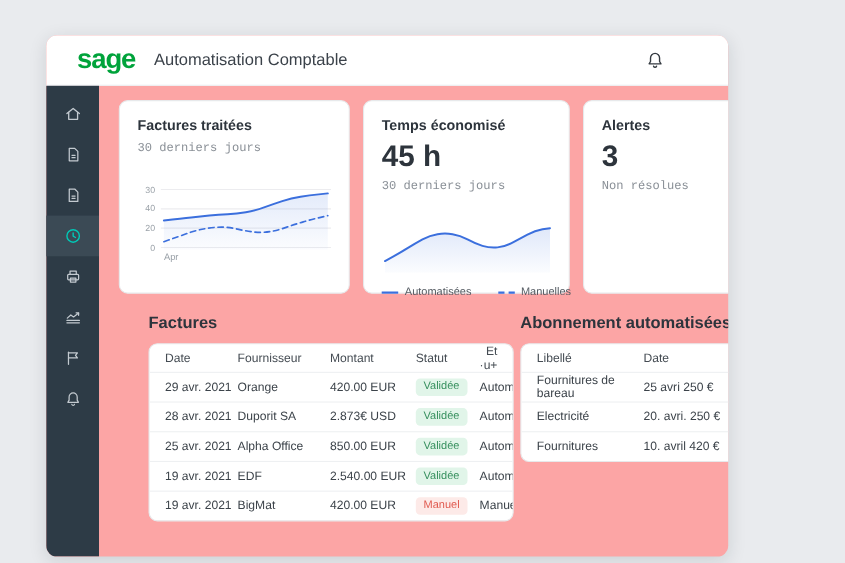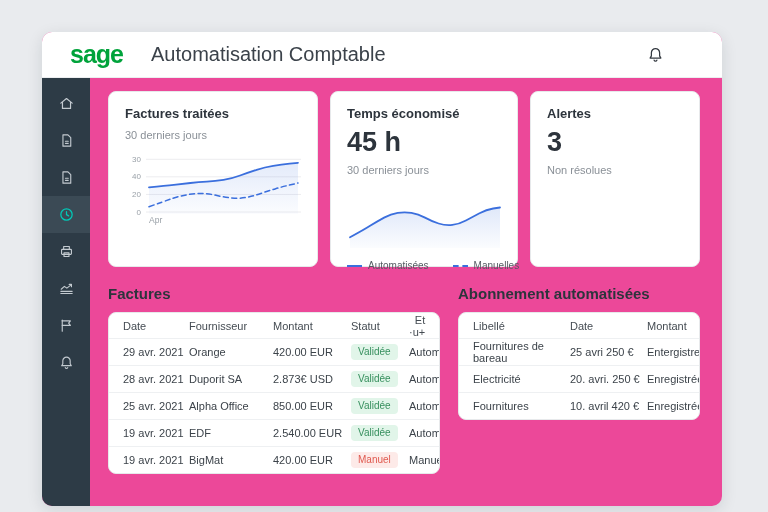--- a/index.html
+++ b/index.html
@@ -1,59 +1,59 @@
 <!DOCTYPE html>
 <html><head>
 <meta charset="utf-8">
 <style>
   html,body{margin:0;padding:0;}
   body{
     width:768px;height:512px;background:#e9ebee;position:relative;overflow:hidden;
     font-family:"Liberation Sans",sans-serif;-webkit-font-smoothing:antialiased;
   }
   .window{
-    position:absolute;left:42px;top:32px;width:680px;height:474px;background:#ec4899;
+    position:absolute;left:42px;top:32px;width:620px;height:474px;background:#fca5a5;
     border-radius:10px;box-shadow:0 4px 16px rgba(20,30,40,.12);overflow:hidden;
   }
   
   .appbar{height:46px;background:#fff;border-bottom:1px solid #eceef0;display:flex;align-items:center;padding:0 24px 0 28px;box-sizing:border-box;}
   .logo{font-size:25px;font-weight:bold;color:#00a33b;letter-spacing:-1px;line-height:1;}
-  .appbar-title{margin-left:28px;font-size:20px;color:#3b424a;}
+  .appbar-title{margin-left:17px;font-size:15px;color:#3b424a;}
   .appbar-right{margin-left:auto;display:flex;align-items:center;gap:17px;}
   .icon-btn{display:flex;align-items:center;justify-content:center;width:20px;height:20px;color:#343a41;cursor:pointer;}
   .hamburger{display:flex;flex-direction:column;gap:3.5px;width:16px;}
   .hamburger span{display:block;height:1.8px;background:#343a41;border-radius:1px;}
   
   .app-body{display:flex;height:428px;}
   .sidebar{width:48px;background:#2d3b46;display:flex;flex-direction:column;align-items:center;padding-top:7px;flex-shrink:0;}
   .side-item{width:48px;height:37px;display:flex;align-items:center;justify-content:center;color:#c3cad0;cursor:pointer;}
   .side-item.active{background:#3b4a55;color:#00c9b7;}
   .side-item svg{width:17px;height:17px;}
   .main{flex:1;padding:0 22px 0 18px;box-sizing:border-box;}
   .section-title{font-size:15px;font-weight:bold;color:#2d343c;margin:0;}
   .overview-title{margin-top:22px;}
   
   .cards{display:flex;gap:12px;margin-top:13px;}
   .card{background:#fff;border:1px solid #e7e9eb;border-radius:8px;padding:14px 16px;height:176px;box-sizing:border-box;position:relative;}
   .card-1{width:210px;}  .card-2{width:188px;}  .card-3{width:170px;}
   .card-title{font-size:13px;font-weight:bold;color:#2d343c;}
   .card-value{font-size:27px;font-weight:600;color:#2d343c;margin-top:7px;line-height:1.05;}
-  .card-sub{font-size:11px;color:#8a9097;margin-top:8px;}
-  .chart1-wrap{position:relative;height:80px;margin-top:7px;}
+  .card-sub{font-size:11px;color:#8a9097;margin-top:8px;font-family:Liberation Mono, monospace;}
+  .chart1-wrap{position:relative;height:80px;margin-top:20px;}
   .chart1-ticks{position:absolute;left:0;top:0;width:16px;height:66px;}
   .chart1-ticks div{position:absolute;right:0;font-size:8px;color:#9aa1a8;line-height:9px;}
   .chart1-svg{position:absolute;left:21px;top:0;}
   .chart1-xlabel{position:absolute;left:24px;top:67px;font-size:8.5px;color:#9aa1a8;}
   .chart2-svg{display:block;margin-top:16px;}
   .legend{display:flex;gap:24px;margin-top:12px;align-items:flex-end;}
   .legend-item{display:flex;align-items:center;gap:6px;font-size:10px;color:#555b62;}
   .leg-line{width:15px;border-top:2px solid #3b6fdd;}
   .leg-line.dashed{border-top-style:dashed;}
   
-  .tables-row{display:flex;gap:18px;margin-top:18px;}
+  .tables-row{display:flex;gap:6px;margin-top:18px;margin-left:27px;}
   .tcol-left{width:332px;flex-shrink:0;}
   .tcol-right{width:242px;flex-shrink:0;}
   .table{background:#fff;border:1px solid #e7e9eb;border-radius:8px;margin-top:10px;overflow:hidden;font-size:11px;}
   .t-head{display:grid;align-items:center;height:25px;padding:0 14px;color:#454c53;}
   .t-row{display:grid;align-items:center;height:26px;padding:0 14px;border-top:1px solid #eef0f2;color:#3c434a;}
   .f-grid{grid-template-columns:66px 84px 78px 58px 1fr;}
   .e-grid{grid-template-columns:97px 77px 1fr 12px;}
   .cell.right{text-align:right;}
   .badge{display:inline-block;padding:2px 7px;border-radius:4px;font-size:10px;line-height:12px;}
   .badge-success{background:#e1f5e9;color:#37905e;}

